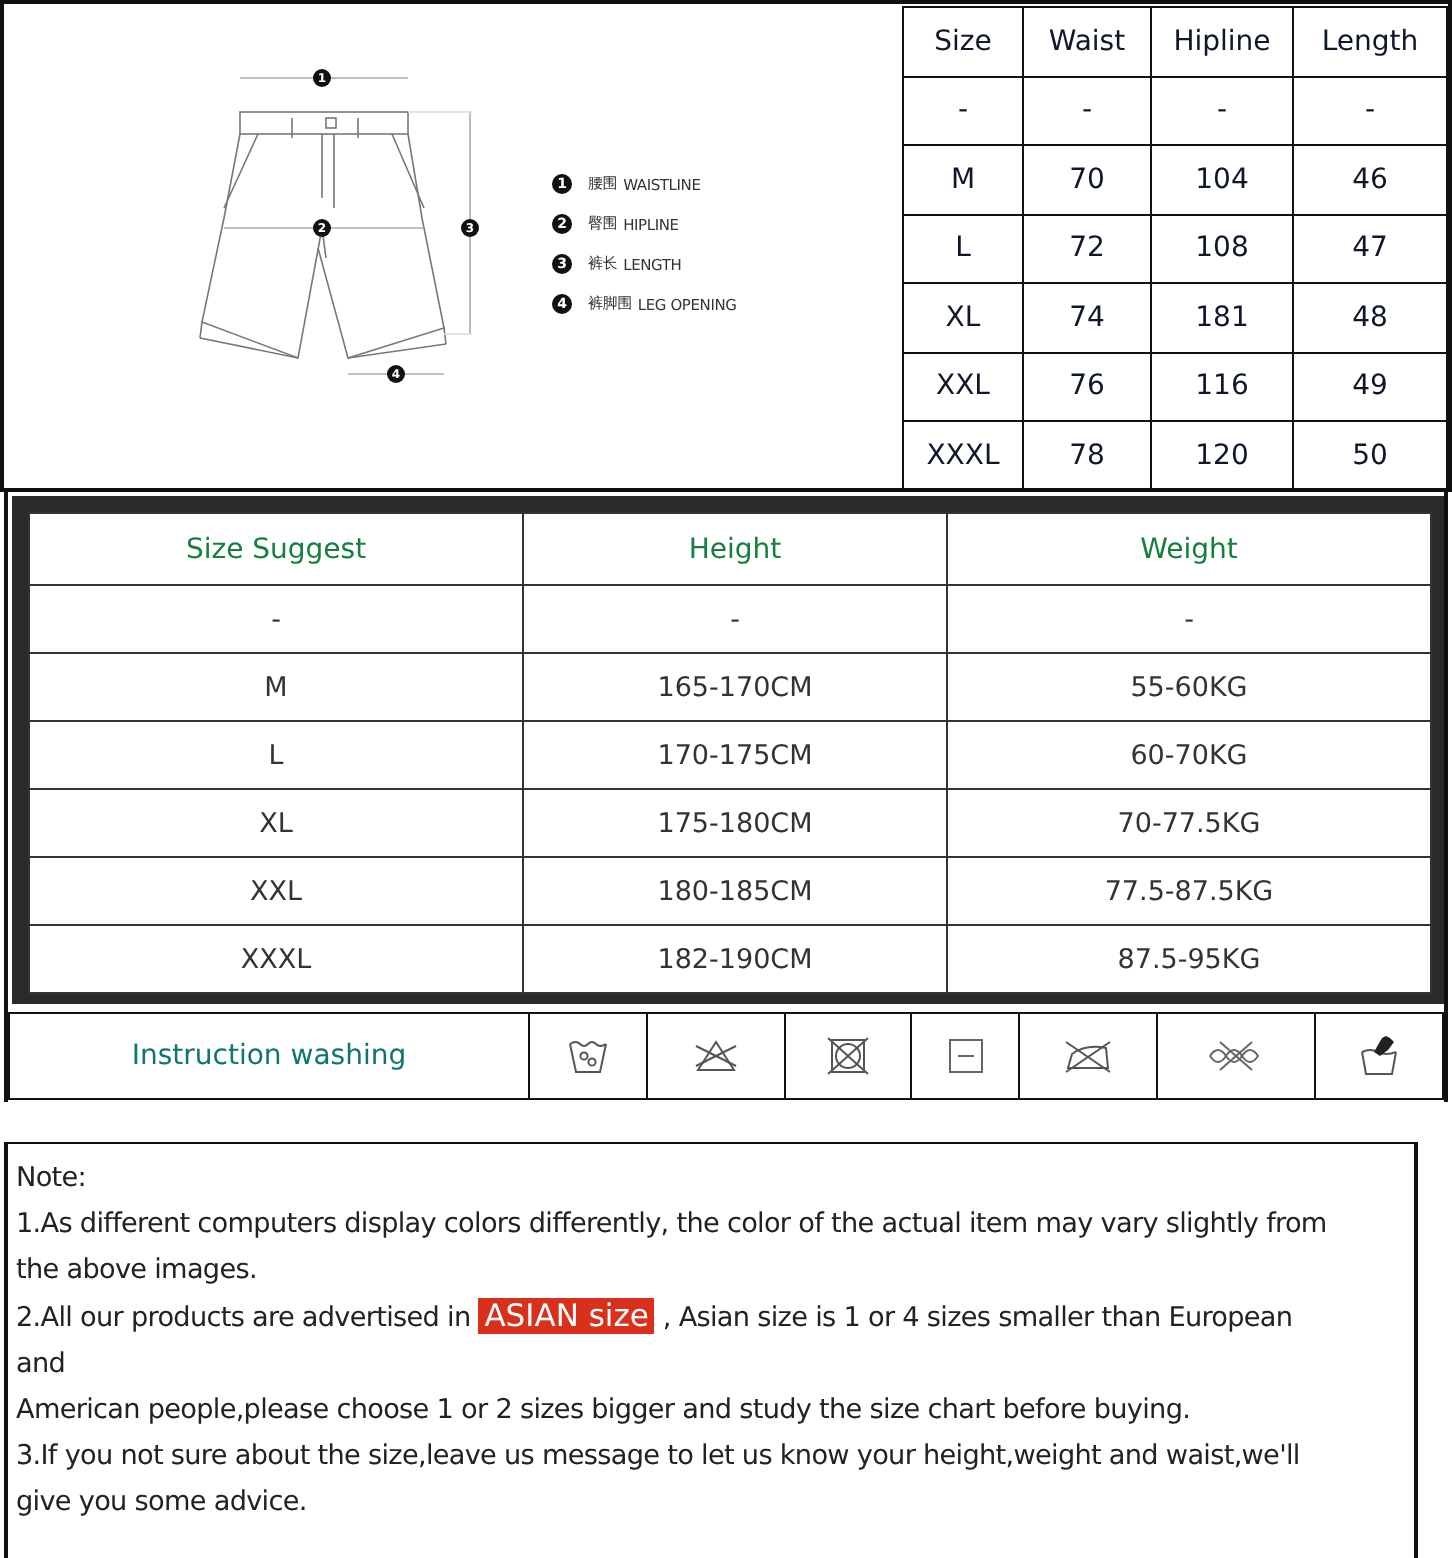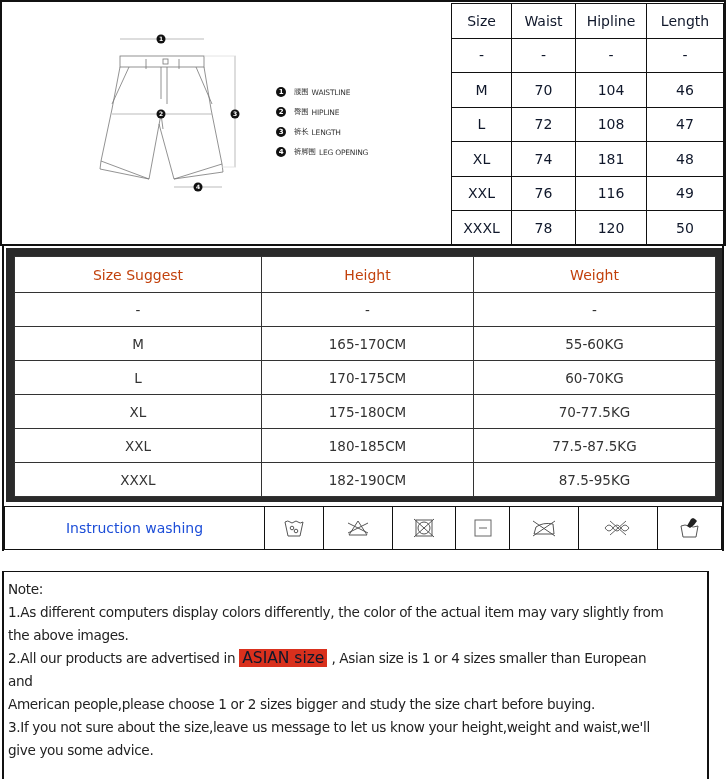--- a/index.html
+++ b/index.html
@@ -39,42 +39,42 @@
     background: #fff;
   }
   .suggest-frame {
     position: absolute; left: 2px; top: 2px; width: 716px; height: 254px;
     background: #2a2a2a; padding: 8px 6px 8px 8px;
   }
   .suggest-table { width: 702px; height: 238px; background: #fff; }
   .suggest-table td {
     border: 1px solid #333; text-align: center; font-size: 13.5px; color: #333; height: 34px;
   }
-  .suggest-table tr:first-child td { height: 36px; font-size: 14px; color: #c2410c; }
+  .suggest-table tr:first-child td { height: 36px; font-size: 14px; color: #15803d; }
 
   
   .wash {
     position: absolute; left: 2px; top: 506px; width: 722px; height: 45px;
     border-left: 2px solid #111; border-right: 2px solid #111;
   }
   .wash-table { width: 718px; height: 44px; }
   .wash-table td { border: 1px solid #111; text-align: center; vertical-align: middle; }
-  .wash-label { font-size: 14px; color: #1d4ed8; width: 260px; }
+  .wash-label { font-size: 14px; color: #0f766e; width: 260px; }
   .wash-icon svg { display: block; margin: 0 auto; }
 
   
   .notes {
     position: absolute; left: 2px; top: 571px; width: 707px; height: 226px;
     border: 2px solid #111; border-top: 1px solid #111;
     font-family: "DejaVu Sans", sans-serif; font-size: 13.6px; color: #222;
     padding: 6px 4px 0 4px; line-height: 23px; letter-spacing: -0.35px;
   }
   .note-line { display: block; }
   .highlight {
-    background: #d9301d; color: #0f172a; font-size: 15.5px; padding: 0 3px; letter-spacing: 0; margin-top: 47px;
+    background: #d9301d; color: #ffffff; font-size: 15.5px; padding: 0 3px; letter-spacing: 0; margin-top: 47px;
   }
 </style>
 </head>
 <body>
 
 <div class="top">
   <div class="diagram">
     <svg width="260" height="220" viewBox="0 0 260 220" style="position:absolute;left:0;top:0;">
       <g fill="none" stroke="#777" stroke-width="0.8">
 

